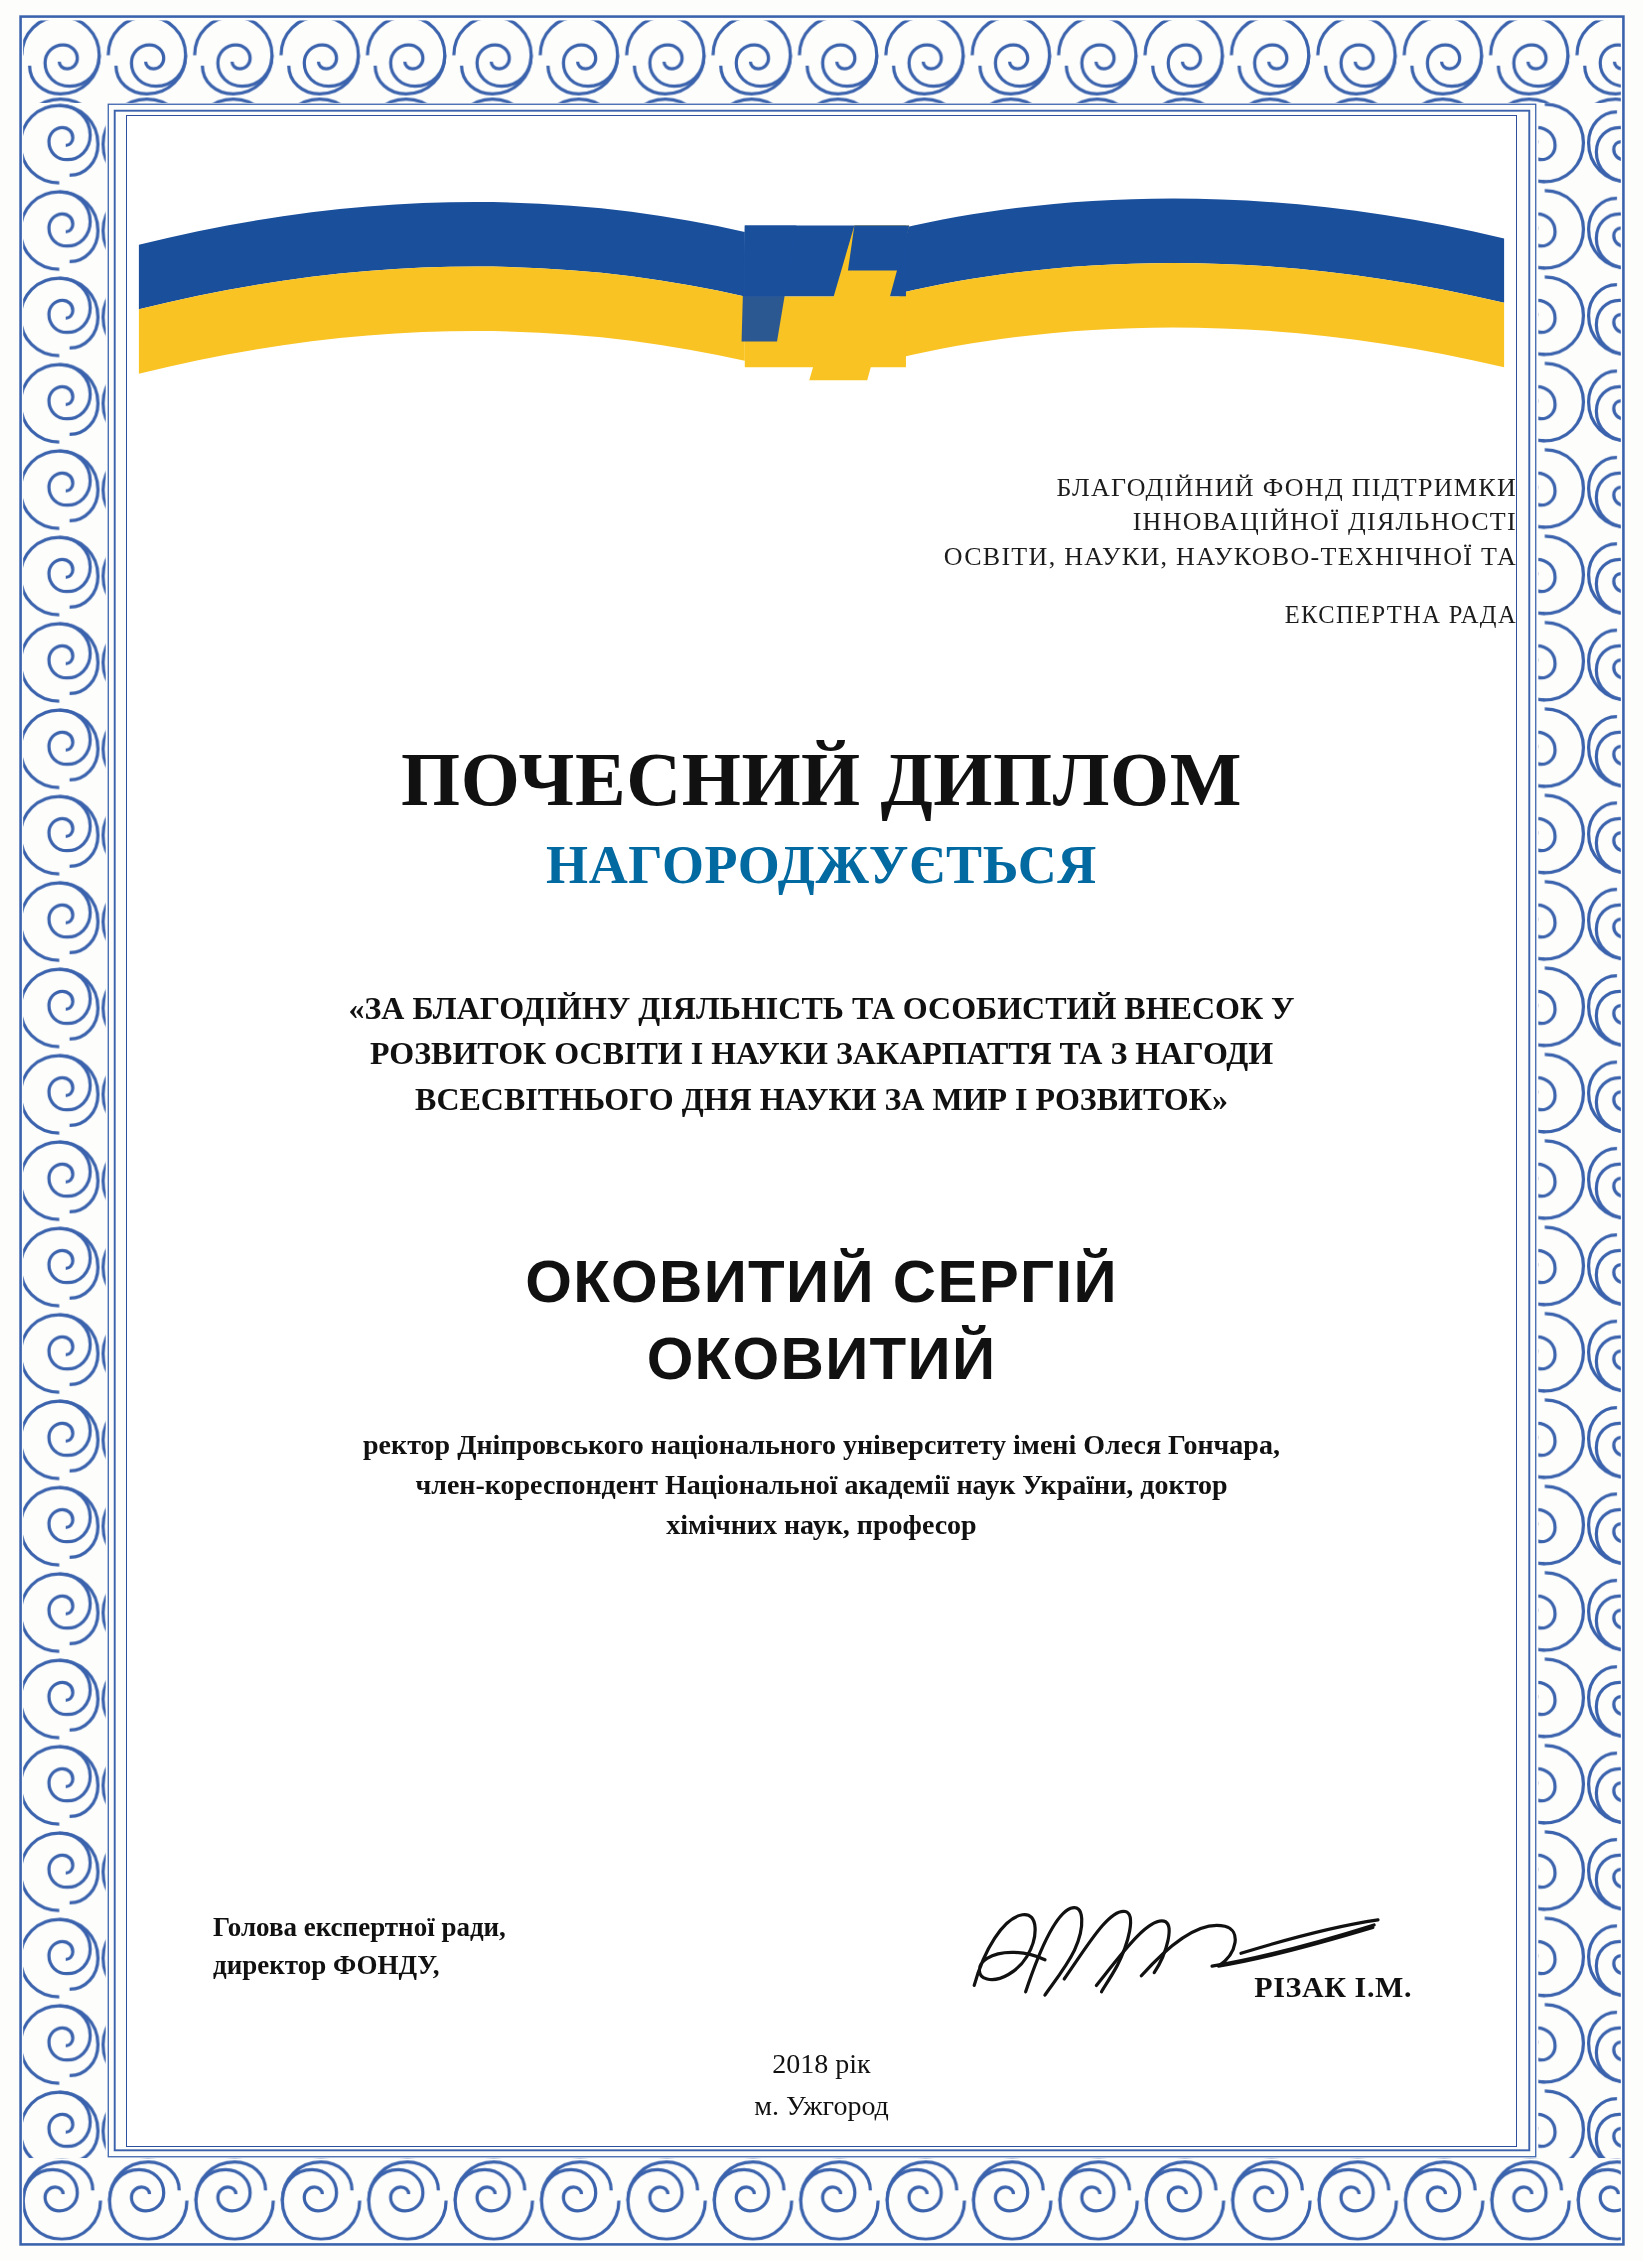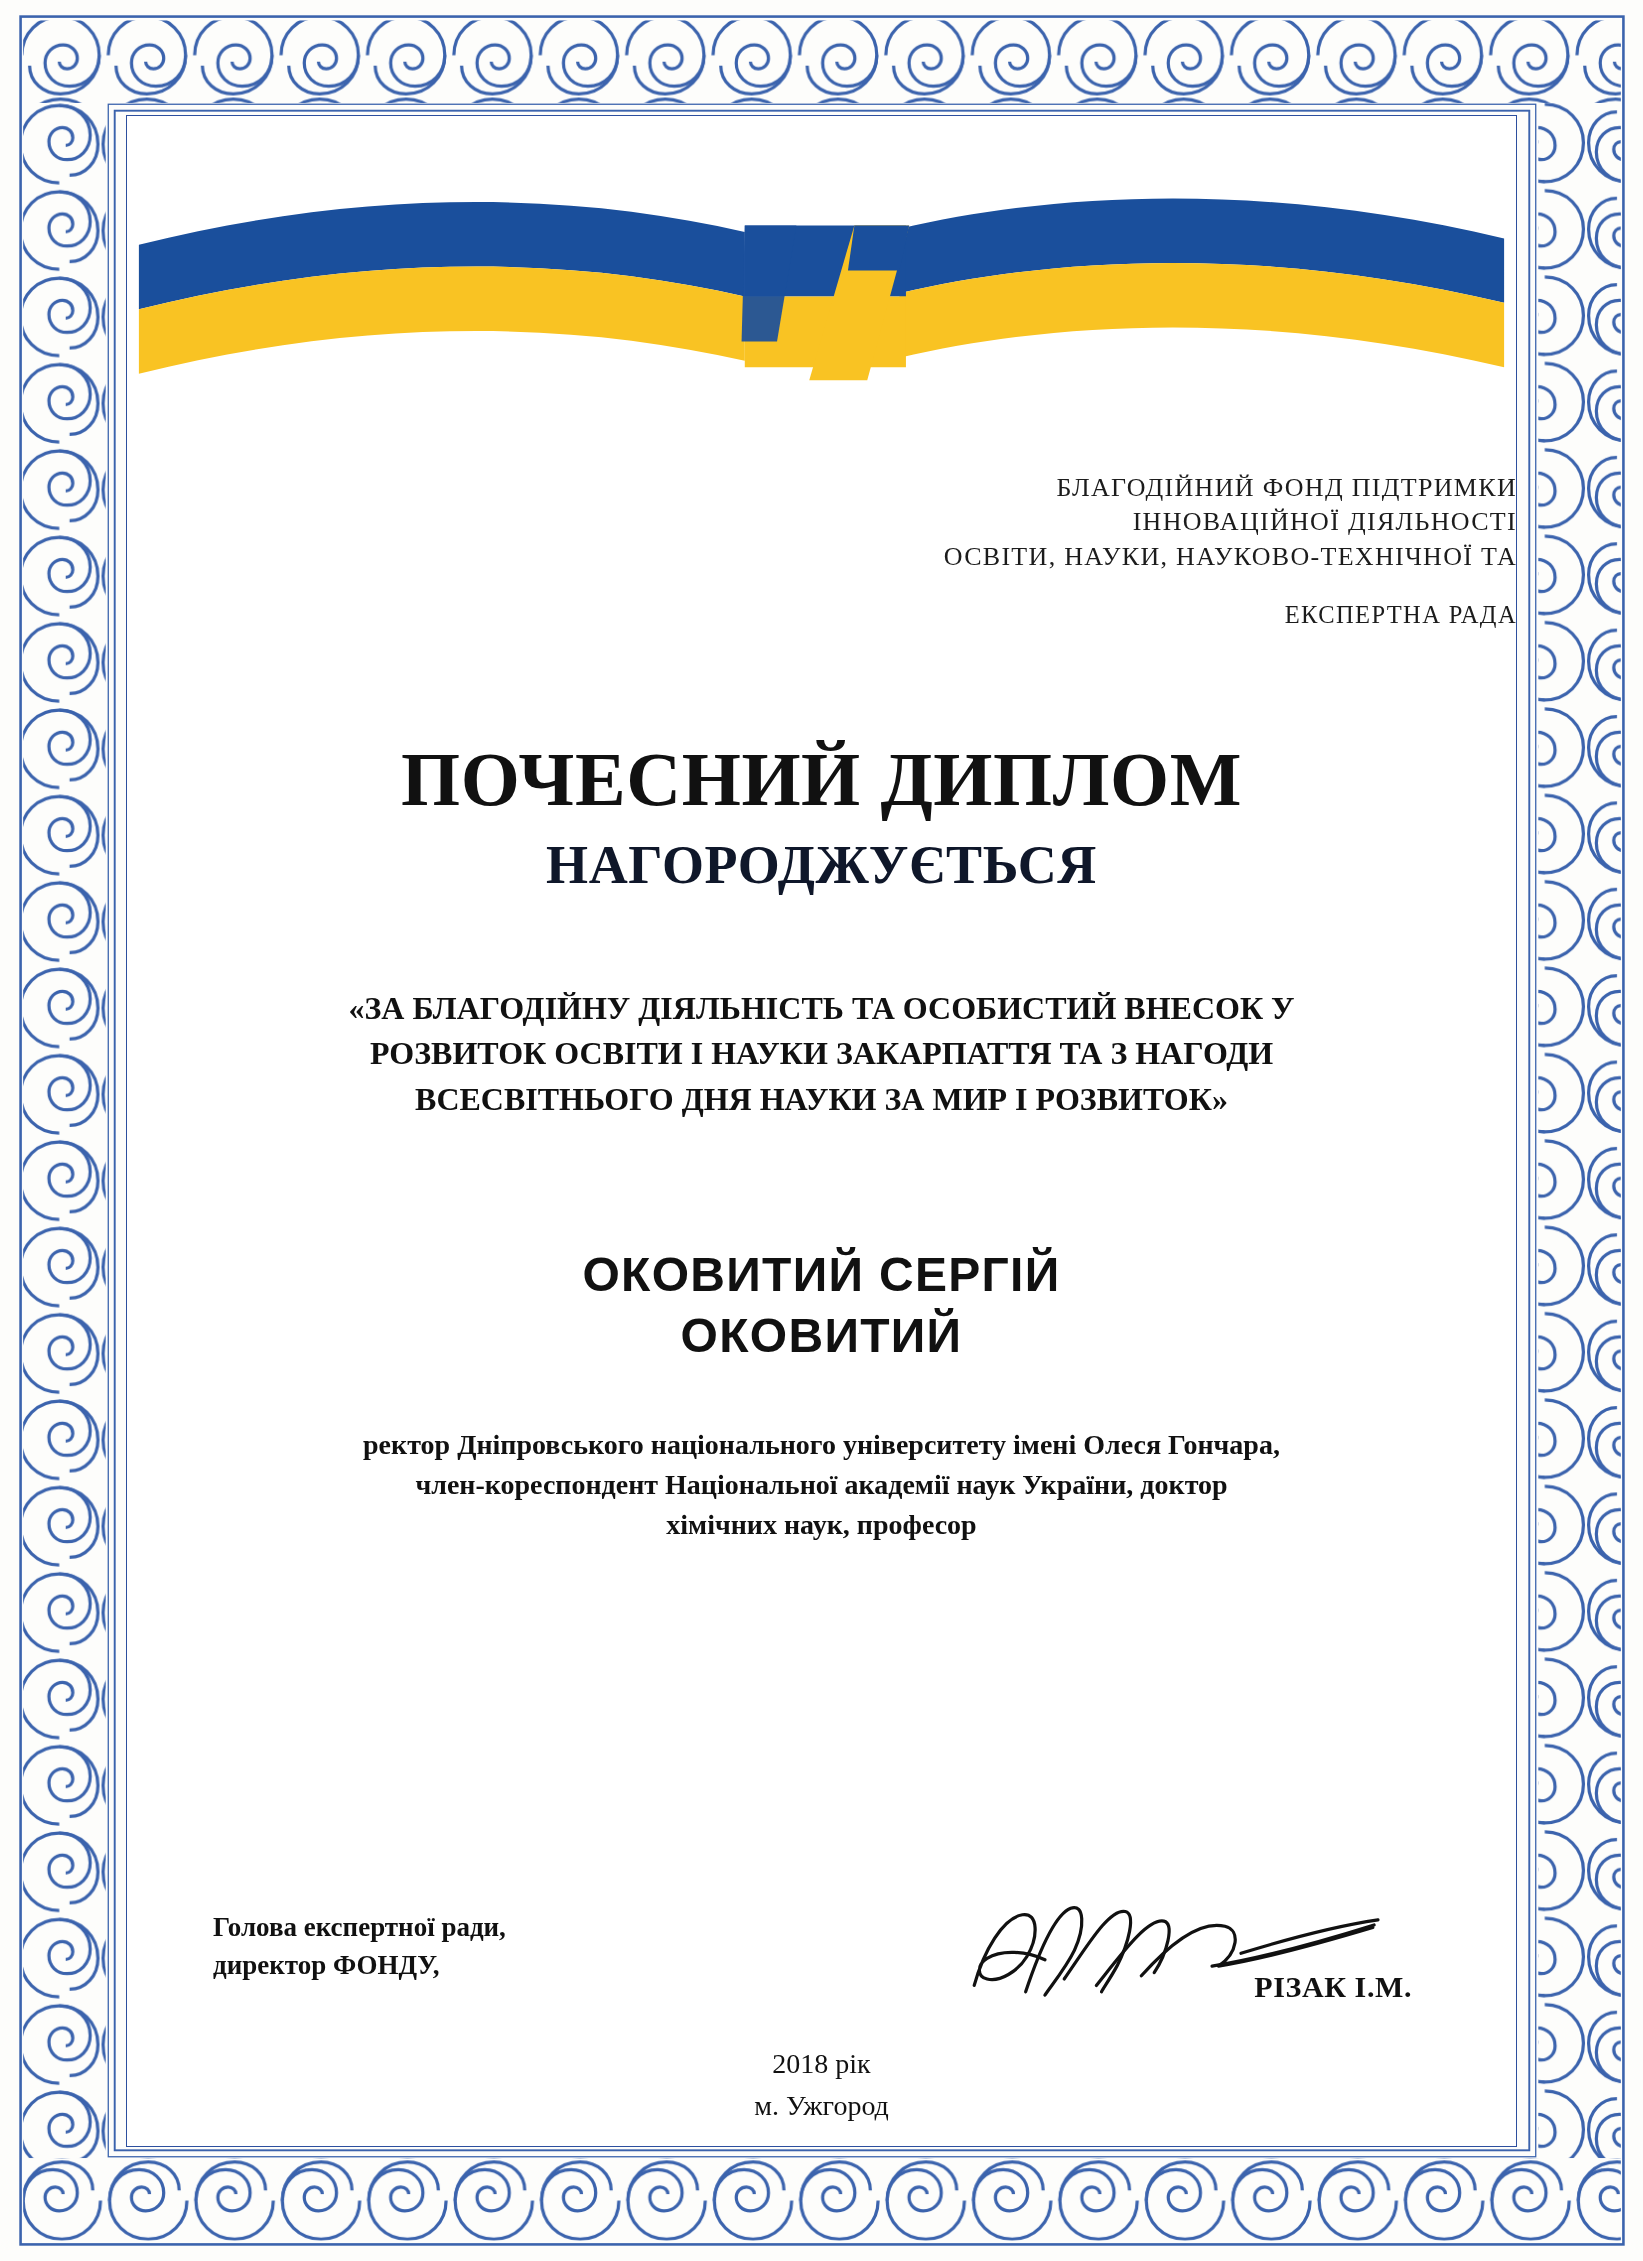--- a/index.html
+++ b/index.html
@@ -102,21 +102,21 @@
   .title-sub {
     position: absolute;
     left: 126px;
     top: 838px;
     width: 1391px;
     text-align: center;
     font-family: "Liberation Serif", serif;
     font-weight: bold;
     font-size: 54px;
     letter-spacing: 0.6px;
-    color: #0f172a;
+    color: #0369a1;
     line-height: 1;
   }
 
   
   .citation {
     position: absolute;
     left: 193px;
     top: 986px;
     width: 1257px;
     text-align: center;
@@ -129,21 +129,21 @@
 
   
   .recipient {
     position: absolute;
     left: 126px;
     top: 1244px;
     width: 1391px;
     text-align: center;
     font-family: "Liberation Sans", sans-serif;
     font-weight: bold;
-    font-size: 48px;
+    font-size: 60px;
     letter-spacing: 1.3px;
     line-height: 1.28;
     color: #111111;
   }
 
   
   .position {
     position: absolute;
     left: 180px;
     top: 1425px;

